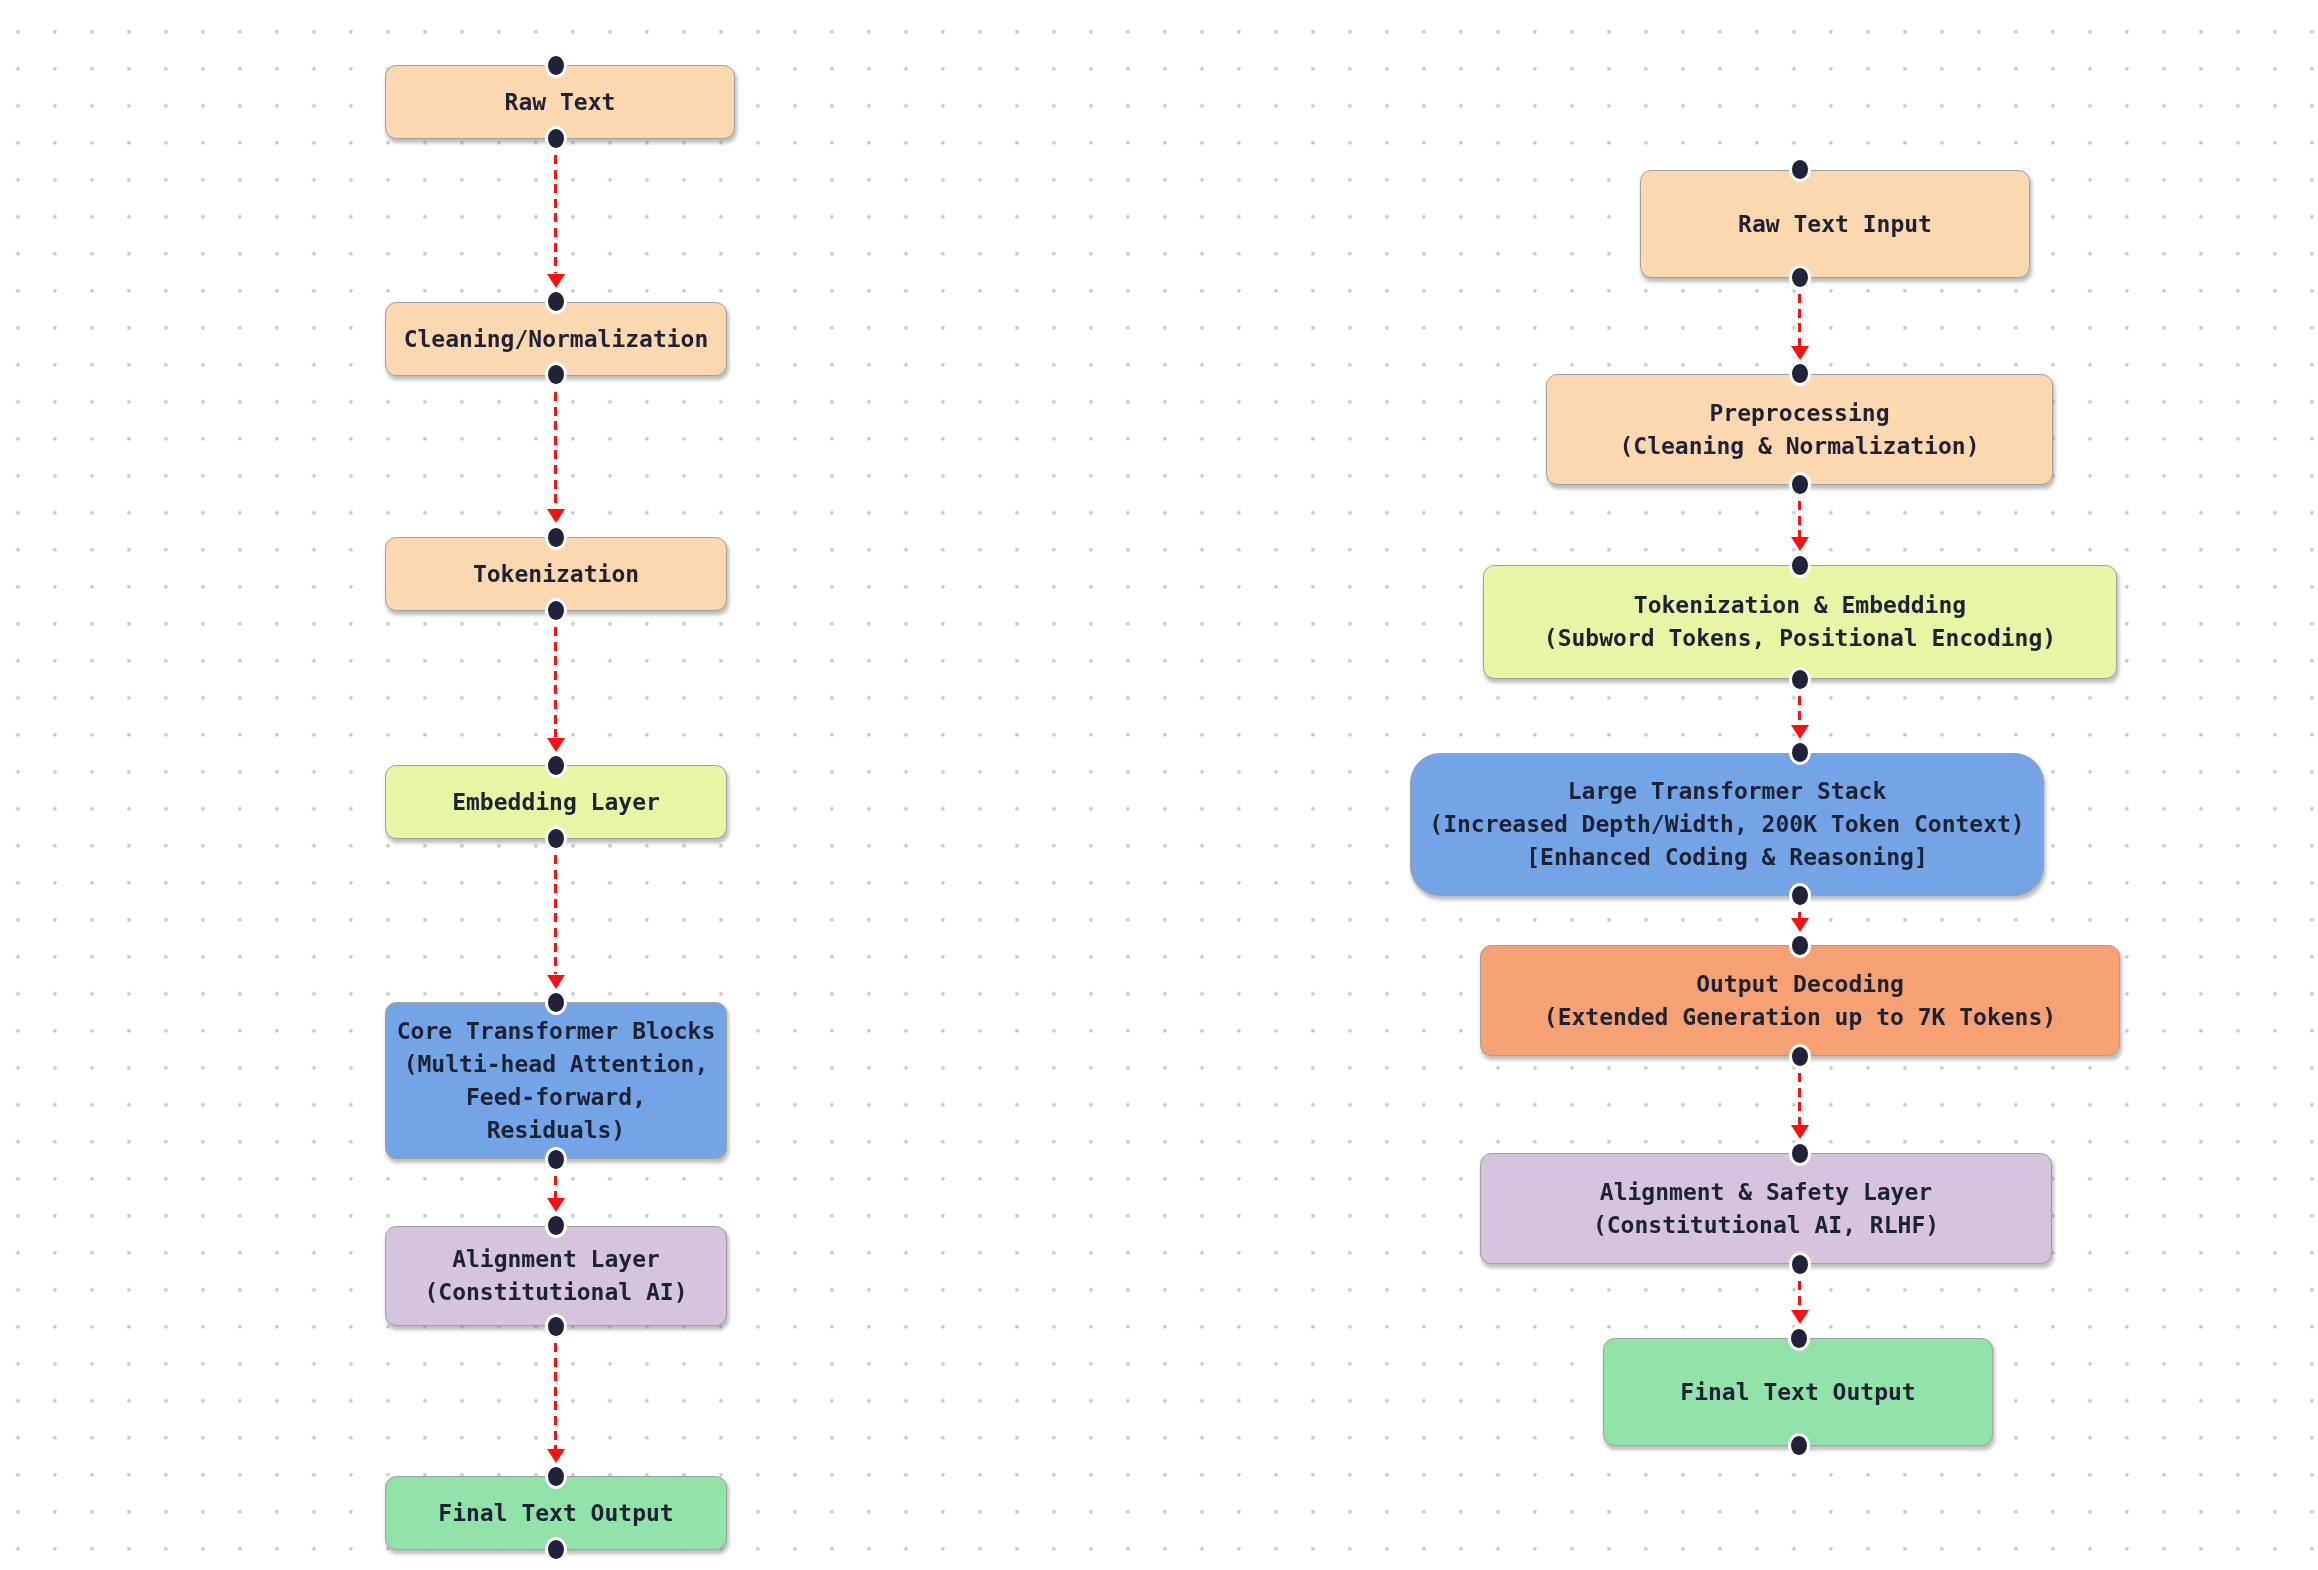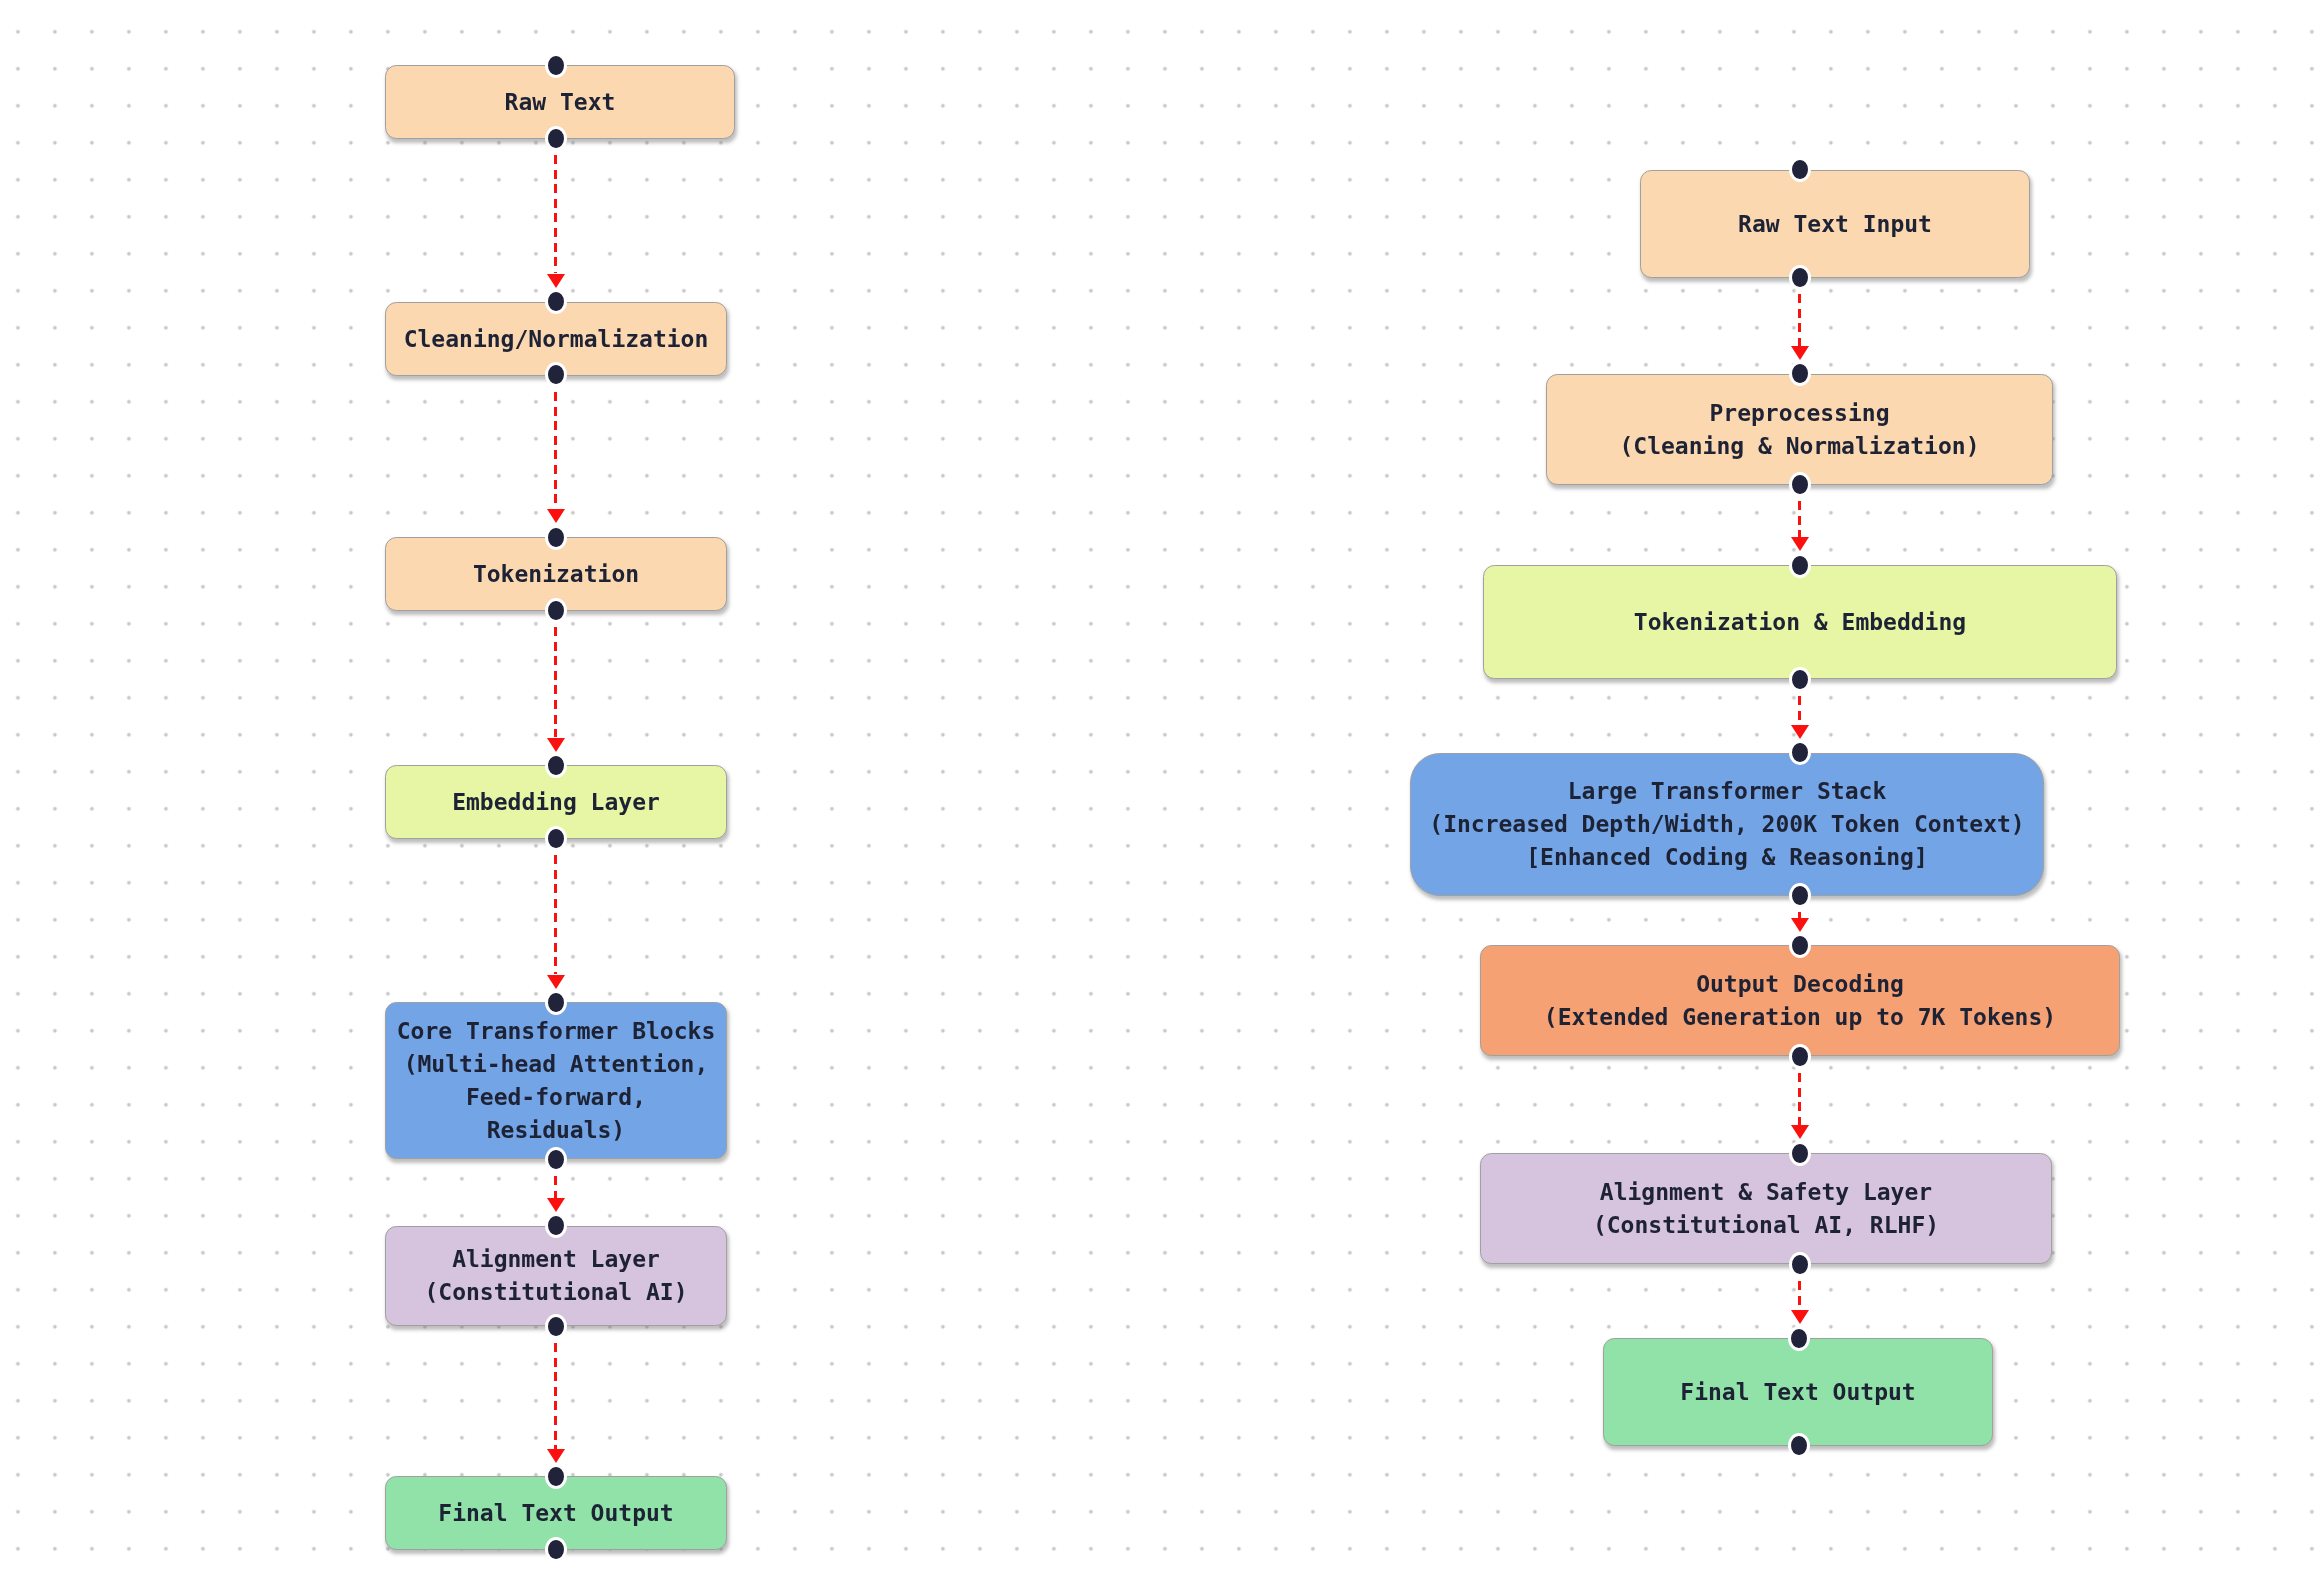--- a/index.html
+++ b/index.html
@@ -123,21 +123,21 @@
         <div class="node-label"><div>Raw Text Input</div></div>
       </div>
       <div class="conn-dot" style="left: 1789px; top: 157px;"></div>
       <div class="conn-dot" style="left: 1789px; top: 265px;"></div>
       <div class="node" style="left: 1546px; top: 374px; width: 507px; height: 111px; background: rgb(251, 216, 176);">
         <div class="node-label"><div>Preprocessing</div><div>(Cleaning &amp; Normalization)</div></div>
       </div>
       <div class="conn-dot" style="left: 1789px; top: 361px;"></div>
       <div class="conn-dot" style="left: 1789px; top: 472px;"></div>
       <div class="node" style="left: 1483px; top: 565px; width: 634px; height: 114px; background: rgb(231, 246, 164);">
-        <div class="node-label"><div>Tokenization &amp; Embedding</div></div>
+        <div class="node-label"><div>Tokenization &amp; Embedding</div><div>(Subword Tokens, Positional Encoding)</div></div>
       </div>
       <div class="conn-dot" style="left: 1789px; top: 553px;"></div>
       <div class="conn-dot" style="left: 1789px; top: 667px;"></div>
       <div class="node" style="left: 1410px; top: 753px; width: 634px; height: 143px; background: rgb(114, 164, 230); border-radius: 30px;">
         <div class="node-label"><div>Large Transformer Stack</div><div>(Increased Depth/Width, 200K Token Context)</div><div>[Enhanced Coding &amp; Reasoning]</div></div>
       </div>
       <div class="conn-dot" style="left: 1789px; top: 740px;"></div>
       <div class="conn-dot" style="left: 1789px; top: 883px;"></div>
       <div class="node" style="left: 1480px; top: 945px; width: 640px; height: 111px; background: rgb(245, 161, 115);">
         <div class="node-label"><div>Output Decoding</div><div>(Extended Generation up to 7K Tokens)</div></div>

